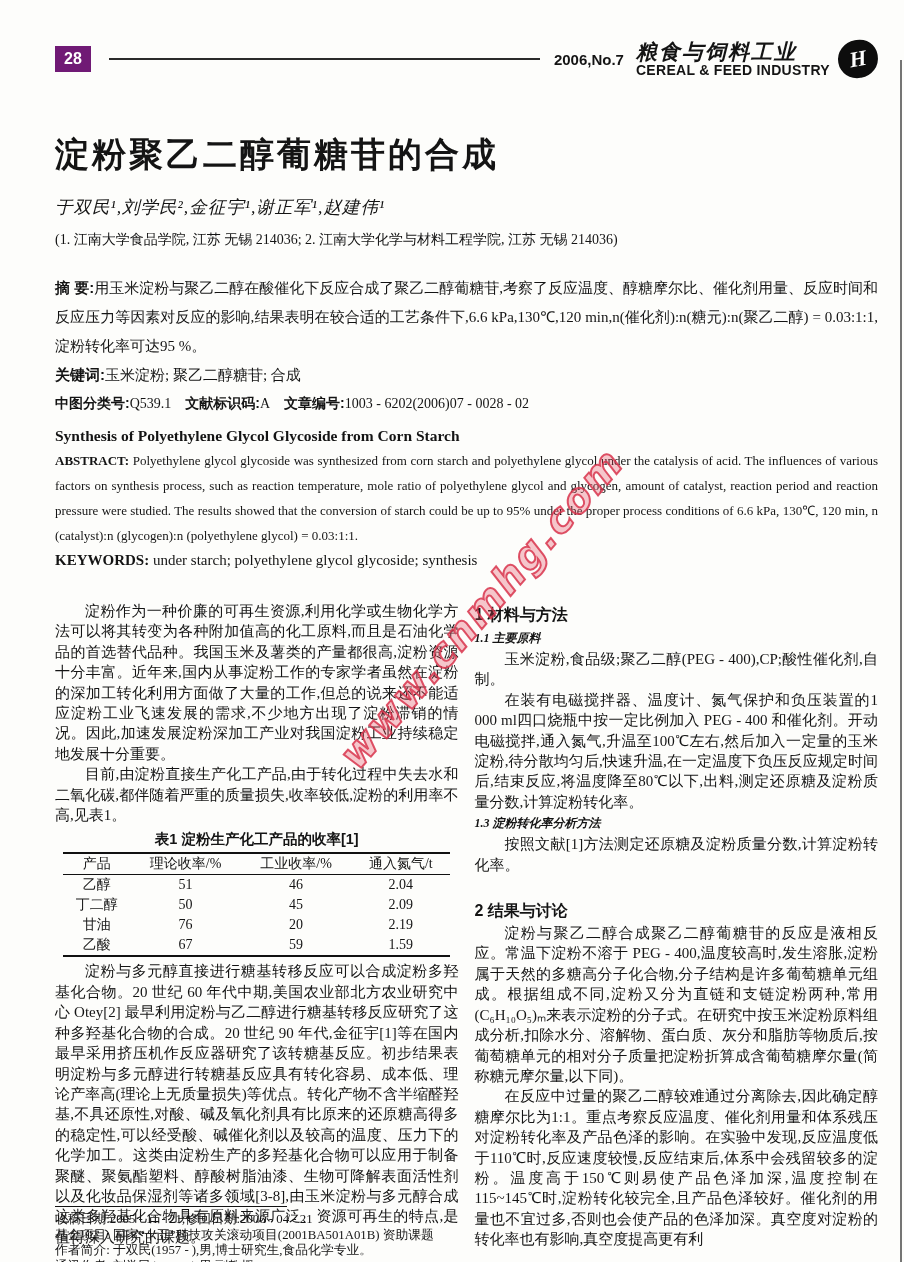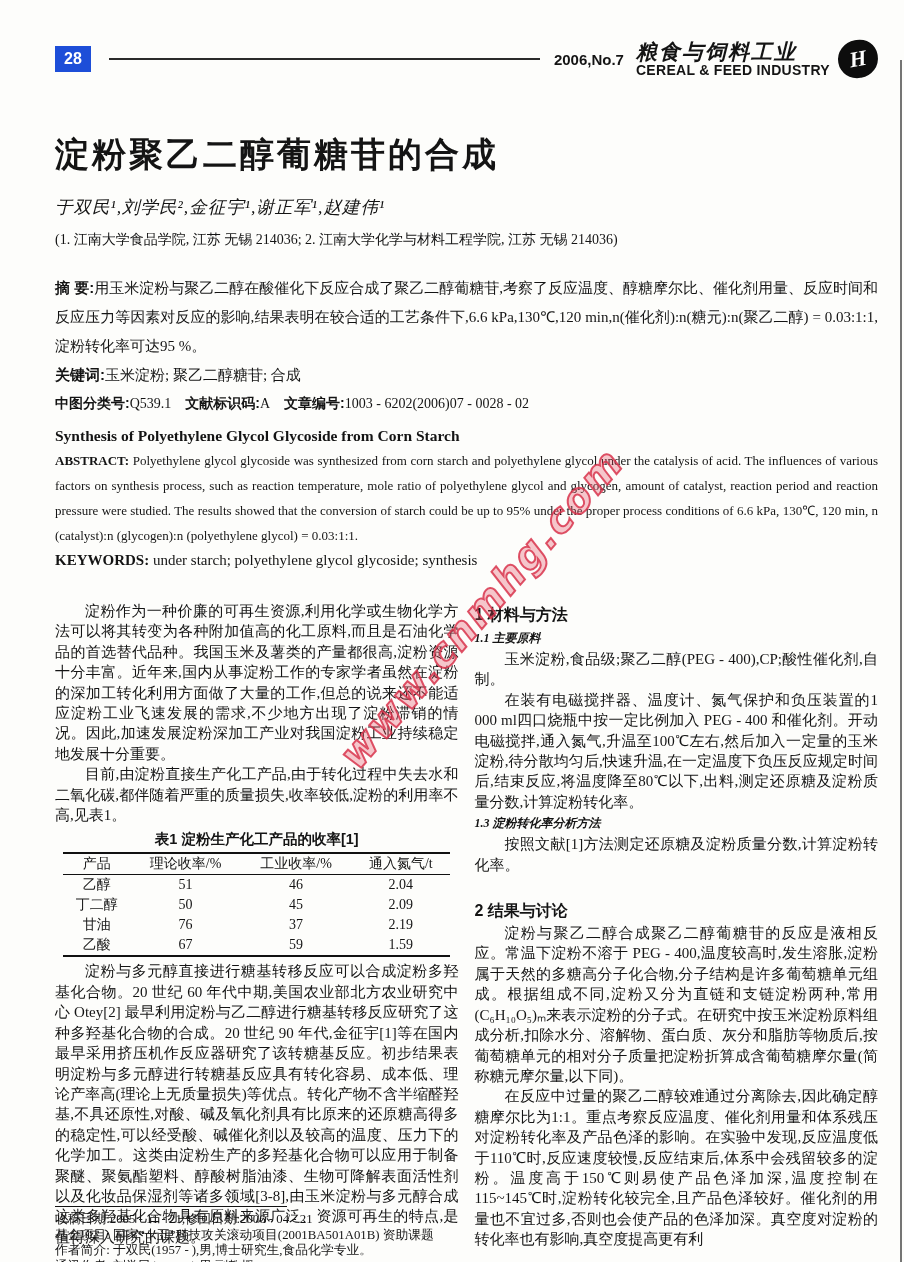--- a/index.html
+++ b/index.html
@@ -10,21 +10,21 @@
     margin:0 auto;
     background:#fdfdfb;
     color:#141414;
     overflow:hidden;
     font-family:"Liberation Serif", serif;
   }
   .inner { padding:36px 26px 0 55px; }
 
   
   .hdr { display:flex; align-items:center; gap:8px; height:46px; }
-  .pagenum { background:#1d4ed8; color:#fff; font-family:"Liberation Sans",sans-serif;
+  .pagenum { background:#701a75; color:#fff; font-family:"Liberation Sans",sans-serif;
     font-size:16px; font-weight:bold; padding:3px 9px; line-height:20px; }
   .hdr-rule { flex:1; height:2px; background:#2a2a2a; margin:0 6px 0 10px; }
   .issue { font-family:"Liberation Sans",sans-serif; font-weight:bold; font-size:15px; white-space:nowrap; }
   .journal { line-height:1.05; margin-left:4px; }
   .journal-cn { font-family:"DejaVu Sans",sans-serif; font-weight:bold; font-style:italic;
     font-size:21px; letter-spacing:2px; }
   .journal-en { font-family:"Liberation Sans",sans-serif; font-weight:bold; font-size:14px; letter-spacing:0.3px; }
   .logo-circle { width:40px; height:38px; border-radius:50% 46% 50% 48%; background:#0d0d0d; color:#fff;
     display:flex; align-items:center; justify-content:center; font-weight:bold; font-style:italic;
     font-family:"Liberation Serif",serif; font-size:22px; transform:rotate(-10deg); flex:0 0 auto; }
@@ -141,21 +141,21 @@
             </tr>
             <tr>
               <td>丁二醇</td>
               <td>50</td>
               <td>45</td>
               <td>2.09</td>
             </tr>
             <tr>
               <td>甘油</td>
               <td>76</td>
-              <td>37</td>
+              <td>20</td>
               <td>2.19</td>
             </tr>
             <tr>
               <td>乙酸</td>
               <td>67</td>
               <td>59</td>
               <td>1.59</td>
             </tr>
           </tbody>
         </table>

